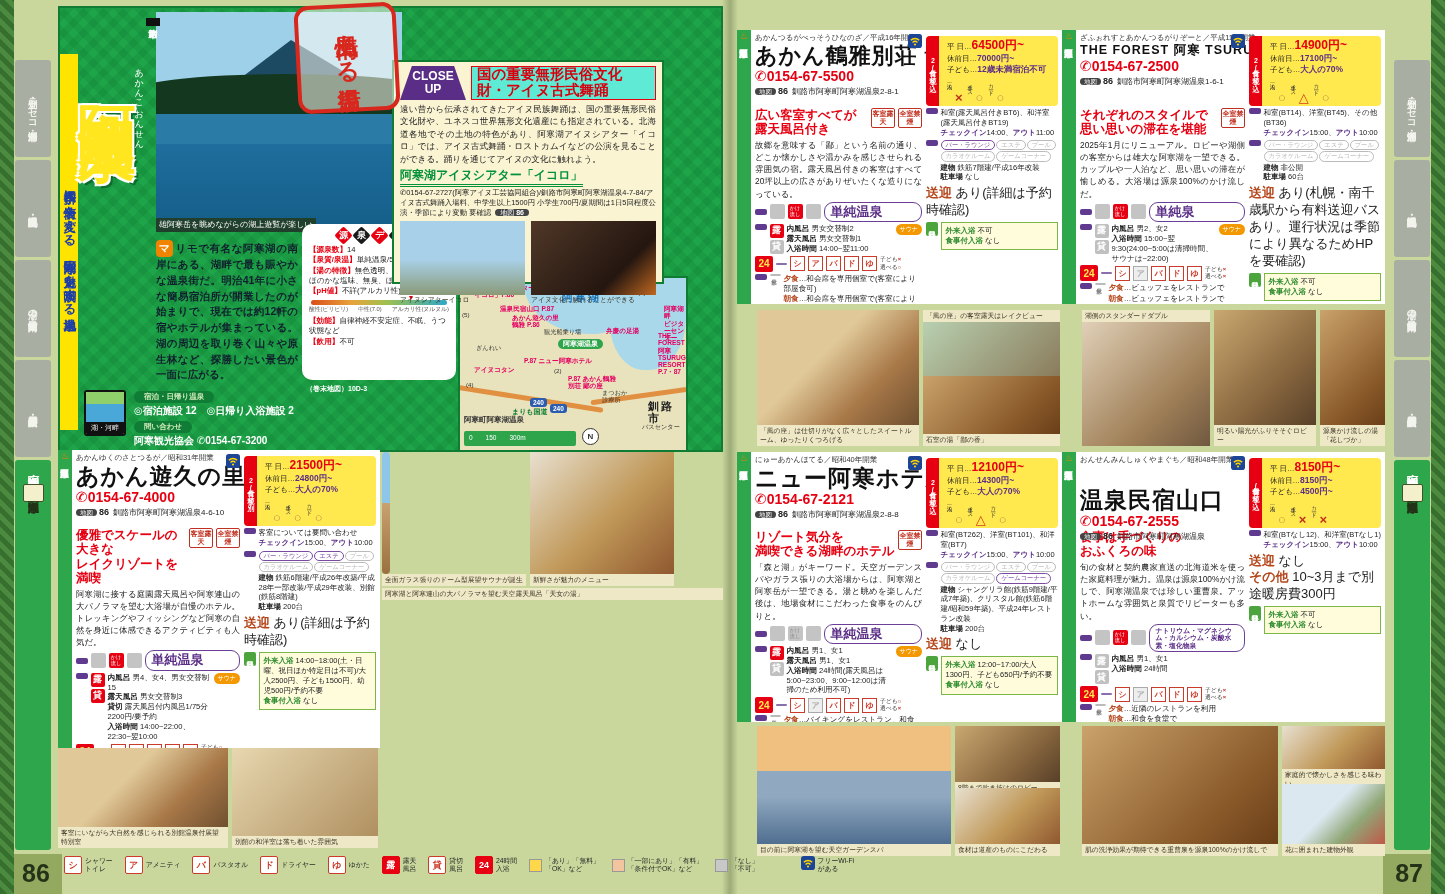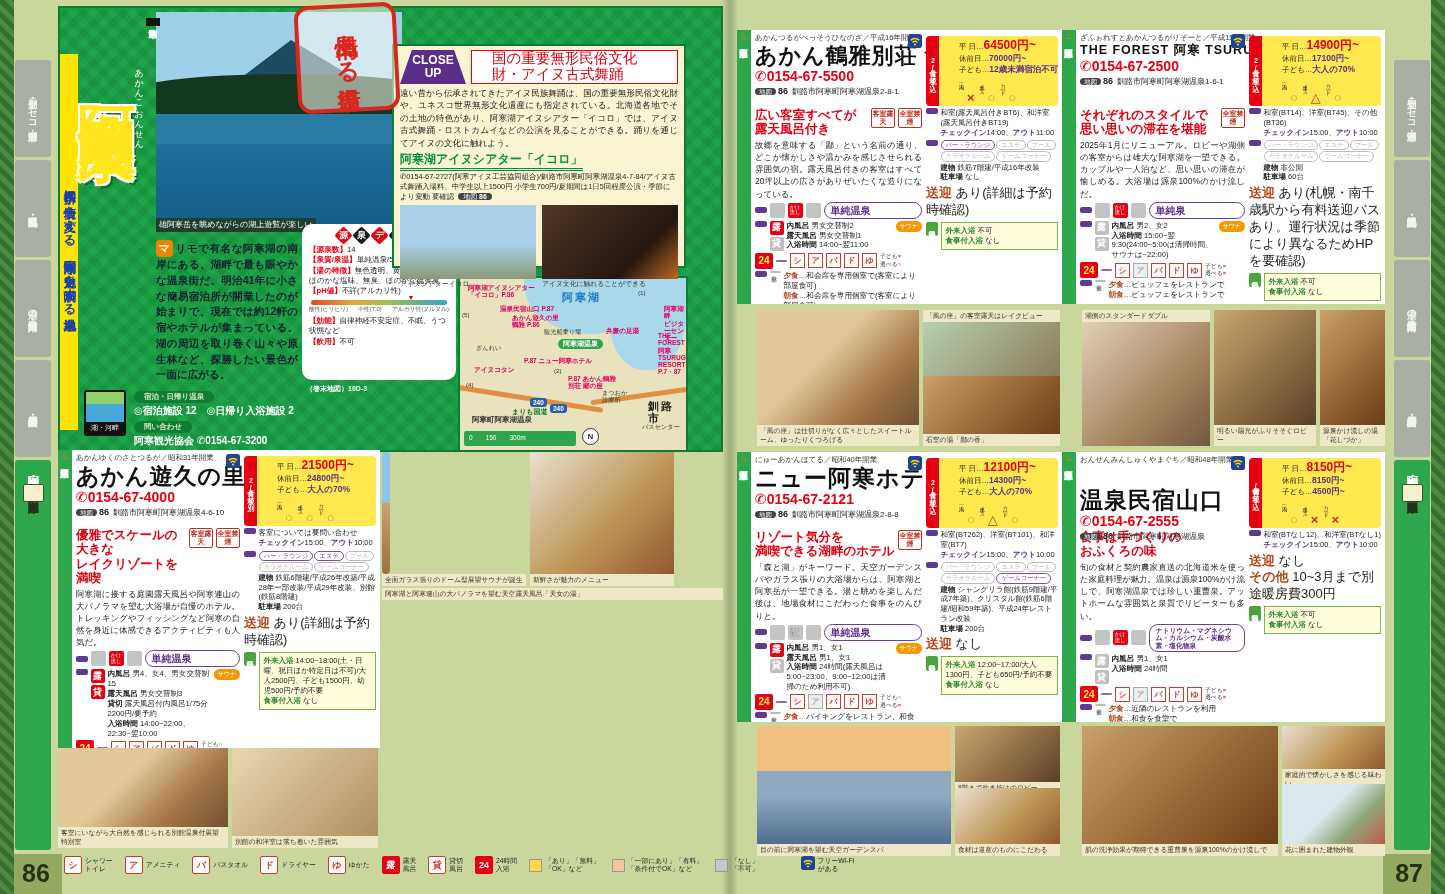--- a/index.html
+++ b/index.html
@@ -45,24 +45,24 @@
 .ph-marker::before{content:"▼"}
 .ph-labels{display:flex;justify-content:space-between;font-size:5.8px;color:#555;margin-bottom:2px}
 .map-note{position:absolute;left:246px;top:376px;color:#fff;font-size:7px;font-weight:bold}
 .linfo{position:absolute;left:24px;top:382px;display:flex;gap:8px;align-items:flex-start;z-index:2}
 .lbadge{width:42px;height:46px;border:2px solid #111;border-radius:3px;overflow:hidden;background:#fff}
 .lb-pic{height:30px;background:linear-gradient(180deg,#8fd06a 0 40%,#4aa8d8 40%)}
 .lb-txt{background:#111;color:#fff;font-size:7px;text-align:center;padding:1px 0}
 .linfo-rows{font-size:9px;color:#fff;font-weight:bold;line-height:1.3}
 .pillg{display:inline-block;background:#0f7d35;color:#cfeab8;font-size:7.5px;border-radius:8px;padding:1px 10px;margin:1px 0}
 .linfo-val{font-size:10px;margin-bottom:3px}
-.closeup{position:absolute;left:332px;top:36px;width:294px;height:224px;background:#faf4d3;border:2px solid #0e7c33;padding:4px 6px;z-index:2}
+.closeup{position:absolute;left:332px;top:52px;width:272px;height:224px;background:#faf4d3;border:2px solid #0e7c33;padding:4px 6px;z-index:2}
 .cu-head{display:flex;gap:5px;align-items:stretch;margin-bottom:3px}
 .cu-badge{width:66px;background:#5a2d87;color:#fff;font-weight:900;font-size:12px;display:flex;align-items:center;justify-content:center;text-align:center;line-height:1.05;clip-path:polygon(18% 0,82% 0,100% 100%,0 100%);padding:3px}
-.cu-title{flex:1;color:#d7000f;font-weight:400;font-size:14.5px;background:#ffffff;border:1px solid #e60012;display:flex;align-items:center;padding:0 20px;line-height:1.1}
+.cu-title{flex:1;color:#d7000f;font-weight:700;font-size:14.5px;background:#5eead4;border:1px solid #e60012;display:flex;align-items:center;padding:0 5px;line-height:1.1}
 .cu-body{font-size:8.6px;line-height:1.45;text-align:justify}
 .cu-spot-name{display:inline-block;color:#00913a;font-weight:bold;font-size:12px;border-bottom:3px double #00913a;margin:2px 0 1px}
 .cu-spot-info{font-size:7.4px;line-height:1.35}
 .mapbadge2{background:#444;color:#fff;border-radius:7px;font-size:7px;padding:0 5px;margin-left:4px;white-space:nowrap}
 .cu-photos{display:flex;gap:6px;margin-top:3px}
 .ph-inline{flex:1}
 .ph-inline .img{height:74px}
 .cap.plain{background:none;padding:1px 0;font-size:6.8px}
 
 .map{position:absolute;left:398px;top:268px;width:230px;height:176px;background:#e9e3bd;border:2px solid #0e7c33;overflow:hidden;z-index:1}
@@ -91,21 +91,21 @@
 .l-head{position:relative;height:76px}
 .kana{font-size:7.5px;color:#333;padding-top:1px}
 .hname{font-weight:900;color:#111;line-height:1.05;margin-top:1px;letter-spacing:1px}
 .phone{color:#e60012;font-weight:900;font-size:14px;margin-top:1px}
 .addr{font-size:8px;margin-top:2px;color:#222}
 .mapbadge{background:#444;color:#fff;border-radius:6px;font-size:6.5px;padding:0 4px;margin-right:2px}
 .addr b{font-size:9px;margin-right:4px}
 .wifi{position:absolute;right:136px;top:2px;line-height:0}
 .pricebox{position:absolute;right:0;top:4px;width:132px;height:70px;background:#ffe94e;border-radius:4px;display:flex;overflow:hidden}
 .plabel{background:#e60012;color:#fff;font-size:7px;font-weight:bold;width:13px;display:flex;align-items:center;justify-content:center;padding:2px 0}
-.pb-rows{flex:1;padding:2px 20px;display:flex;flex-direction:column}
+.pb-rows{flex:1;padding:2px 8px;display:flex;flex-direction:column}
 .prow{font-size:7.5px;line-height:1.25;white-space:nowrap}
 .prow .pv{font-weight:bold;font-size:8.5px}
 .prow.first .pv{color:#e60012;font-size:12px;font-weight:900}
 .mkrow{display:flex;gap:5px;margin-top:auto;align-items:flex-end}
 .mk{display:flex;align-items:flex-end;gap:1px}
 .mkl{font-size:5.5px;color:#333;height:24px}
 .mks{font-size:13px;font-weight:900;line-height:1}
 .mks.ok{color:#b98b4e}.mks.tri{color:#d04020}.mks.ng{color:#c03020}
 .l-cols{display:flex;gap:4px}
 .l-left{flex:1;min-width:0}
@@ -113,21 +113,21 @@
 .hrow{display:flex;gap:3px;align-items:flex-start}
 .headline{color:#e60012;font-weight:900;font-size:12.5px;line-height:1.15;white-space:pre-line;flex:1}
 .rbadge{width:24px;font-size:7px;font-weight:bold;color:#c03020;border:1px solid #c03020;border-radius:2px;text-align:center;line-height:1.15;padding:1px 0}
 .lbody{font-size:8.4px;line-height:1.45;text-align:justify;margin:2px 0}
 .row{display:flex;gap:3px;align-items:center;margin:2px 0}
 .row.top{align-items:flex-start}
 .rl{writing-mode:vertical-rl;text-orientation:upright;background:#5f3a8e;color:#fff;font-size:7.5px;font-weight:bold;border-radius:2px;padding:3px 2px;display:inline-flex;align-items:center;flex:none;line-height:1}
 .rl.green{background:#4ca53c}
 .tile{width:15px;height:15px;background:#c4c4c4;border-radius:2px;flex:none;font-size:5.2px;color:#8a8a8a;display:flex;align-items:center;justify-content:center;text-align:center;line-height:1.05;overflow:hidden}
 .tile.r{background:#e60012;color:#fff}
-.typebox{flex:1;border:1.5px solid #6a3f95;border-radius:9px;color:#5a2d87;font-weight:bold;font-size:10px;padding:2px 6px;line-height:1.1}
+.typebox{flex:1;border:1.5px solid #6a3f95;border-radius:9px;color:#5a2d87;font-weight:bold;font-size:13px;padding:2px 6px;line-height:1.1}
 .bicons{display:flex;flex-direction:column;gap:2px;flex:none}
 .ricon{width:14px;height:14px;border-radius:2px;background:#c0c0c0;color:#fff;font-size:9px;font-weight:bold;display:flex;align-items:center;justify-content:center}
 .ricon.on{background:#e60012}
 .btext{flex:1;font-size:7.6px;line-height:1.3;min-width:0}
 .btext .bl{font-weight:bold}
 .sauna{background:#f39800;color:#fff;font-size:6px;padding:1px 4px;border-radius:6px;align-self:flex-start;flex:none}
 .n24{width:18px;height:16px;background:#e60012;color:#ffe94e;font-weight:900;font-size:10px;display:flex;align-items:center;justify-content:center;border-radius:2px;flex:none}
 .bihin{writing-mode:vertical-rl;background:#8a6fae;color:#fff;font-size:6px;border-radius:2px;padding:1px;flex:none}
 .aicon{width:15px;height:15px;border:1px solid #cc3a2a;background:#fff;color:#cc3a2a;font-size:8px;font-weight:bold;display:flex;align-items:center;justify-content:center;flex:none}
 .aicon.off{border-color:#aaa;color:#aaa;background:#eee}
@@ -317,21 +317,21 @@
         <div class="ml place" style="left: 94px; top: 90px;">(2)</div>
         <div class="ml place" style="left: 6px; top: 104px;">(4)</div>
         <div class="ml hotel" style="left: 108px; top: 97px;">P.87 あかん鶴雅
 別荘 鄙の座</div>
         <div class="ml place" style="left: 142px; top: 112px;">まつおか
 診療所</div>
         <div class="ml big" style="left: 188px; top: 122px;">釧路市</div>
         <div class="ml shield" style="left: 70px; top: 120px;">240</div>
         <div class="ml shield" style="left: 90px; top: 126px;">240</div>
         <div class="ml road-l" style="left: 52px; top: 130px;">まりも国道</div>
-        <div class="ml place2" style="left: 12px; top: 138px;">阿寒町阿寒湖温泉</div>
+        <div class="ml place2" style="left: 4px; top: 138px;">阿寒町阿寒湖温泉</div>
         <div class="ml place" style="left: 80px; top: 158px;">(3)</div>
         <div class="ml place" style="left: 182px; top: 146px;">バスセンター</div>
       </div>
     <div class="scalebar">0　　150　　300m</div>
     <div class="compass">N</div>
   </div>
 </section>
 
 <div id="hotels">
     <div class="panel" style="left: 58px; top: 450px; width: 322px; height: 298px;">

